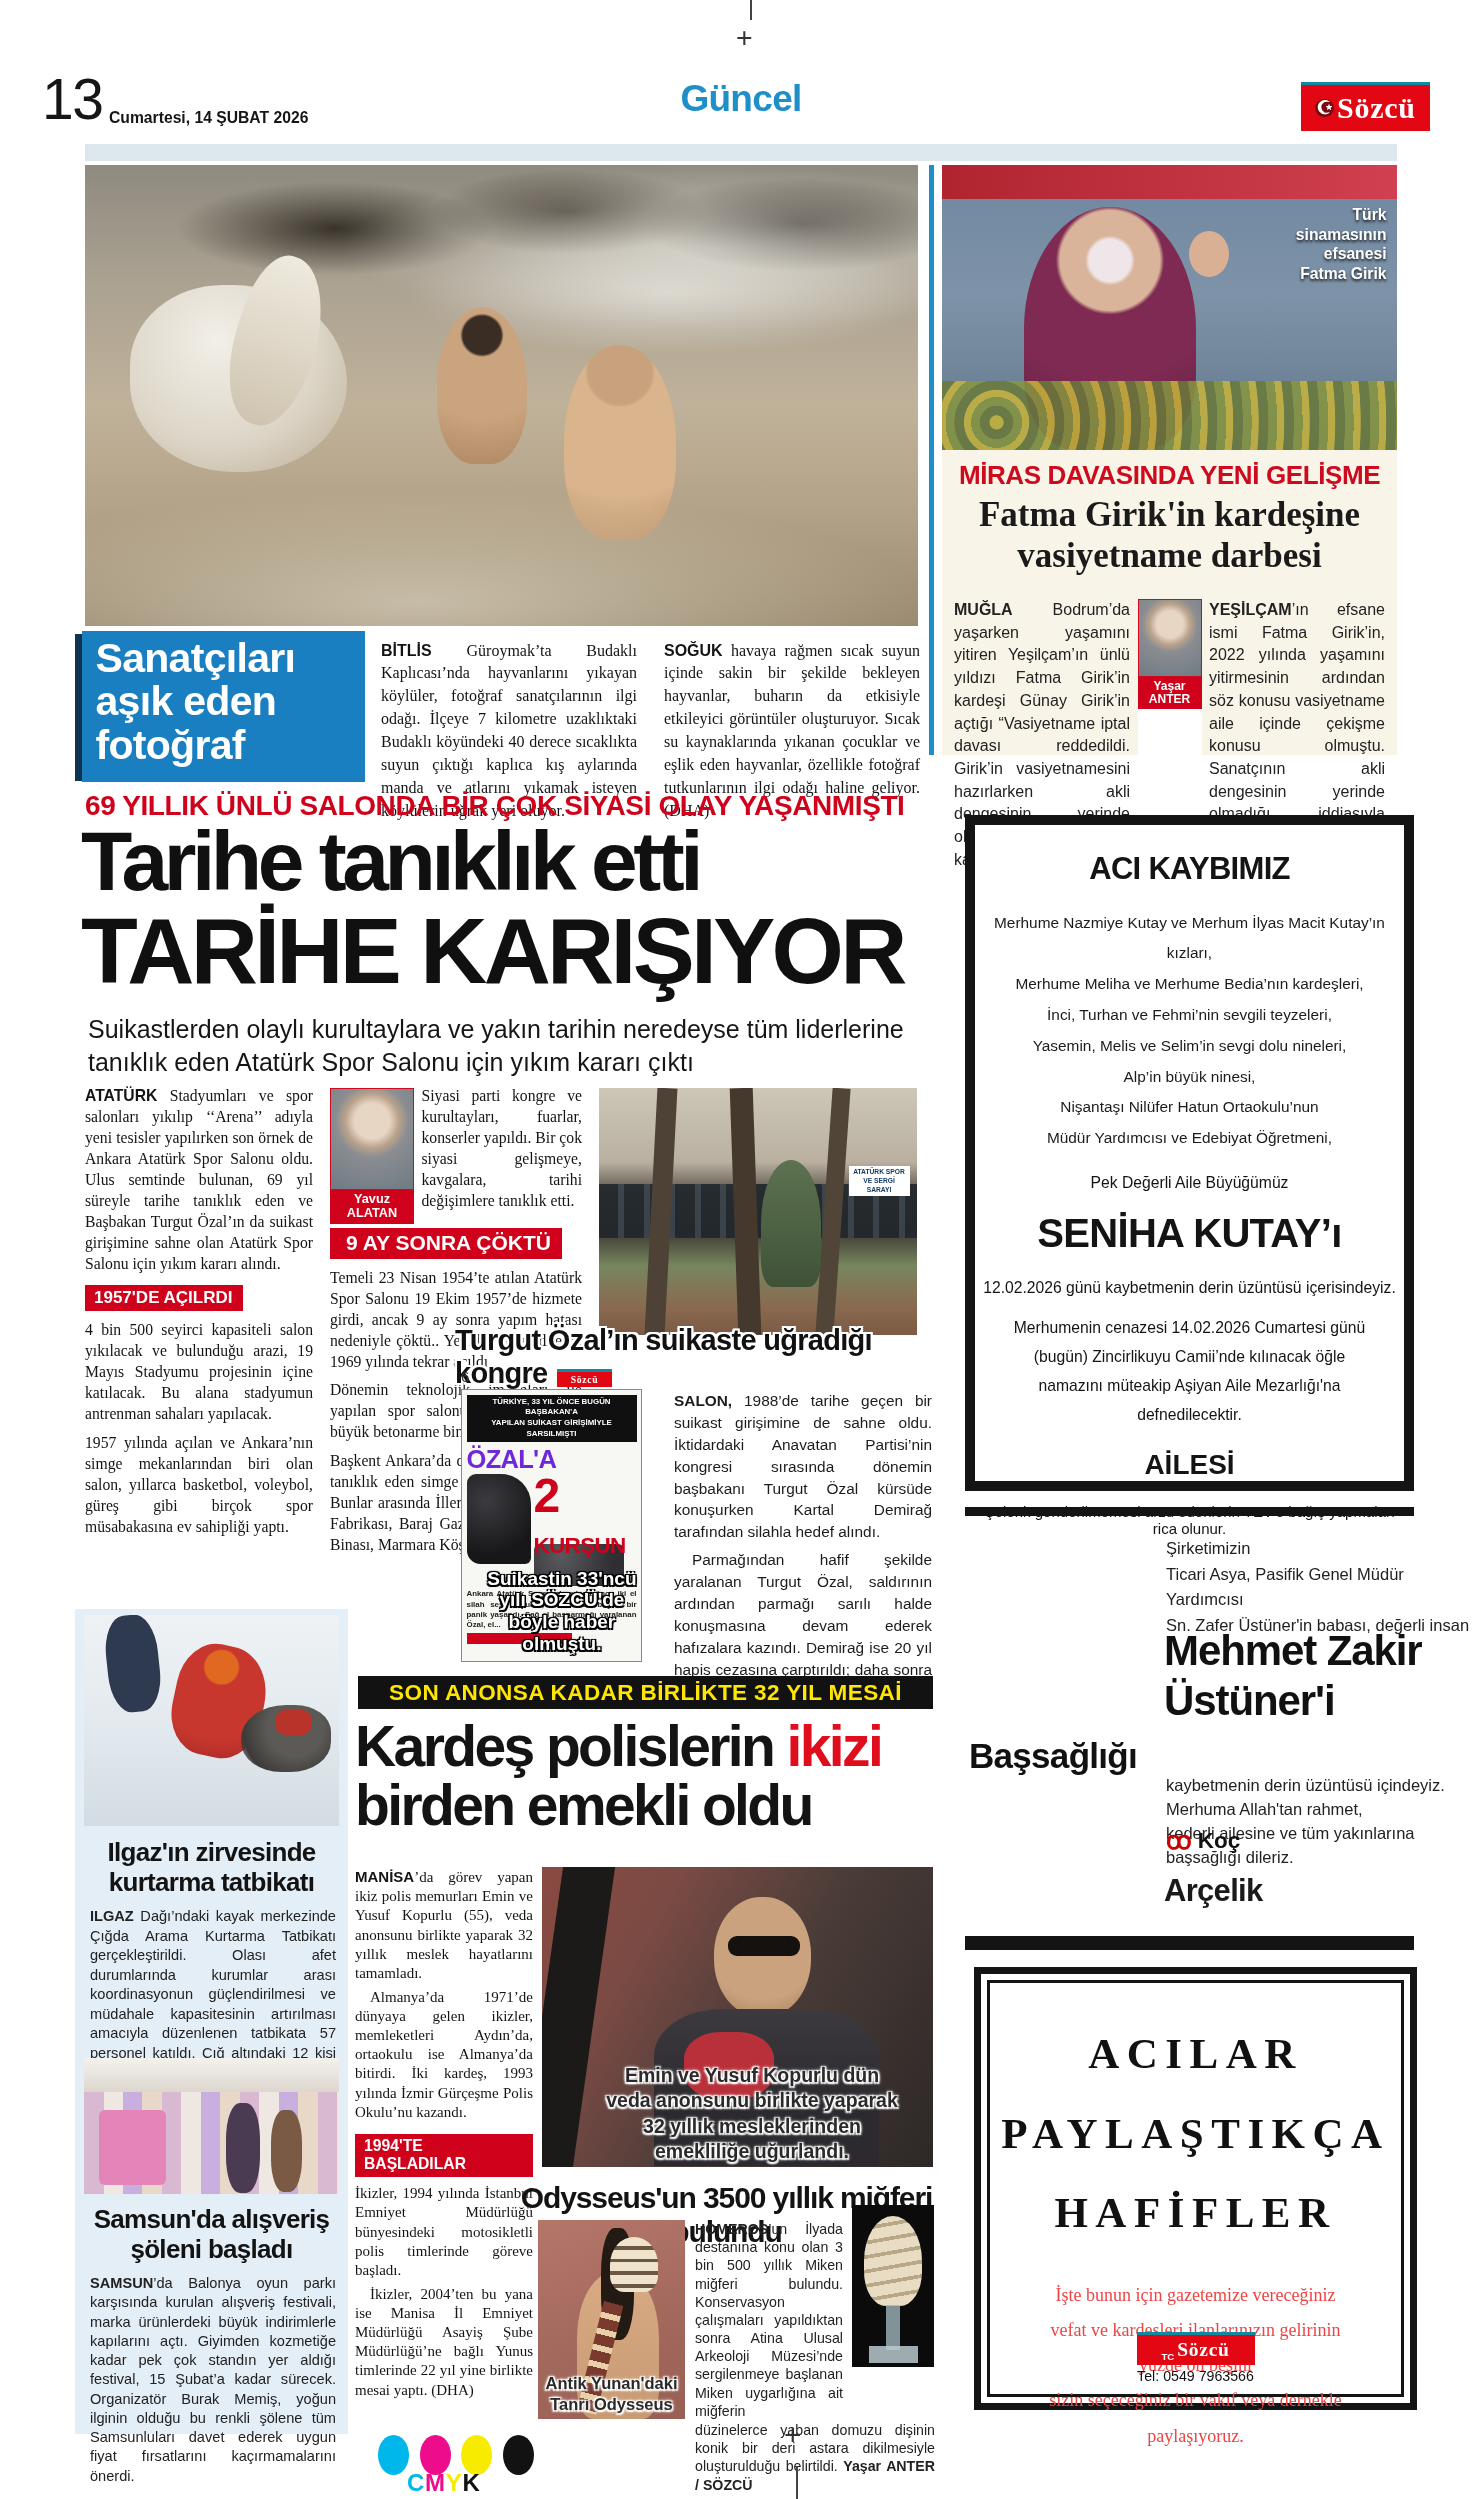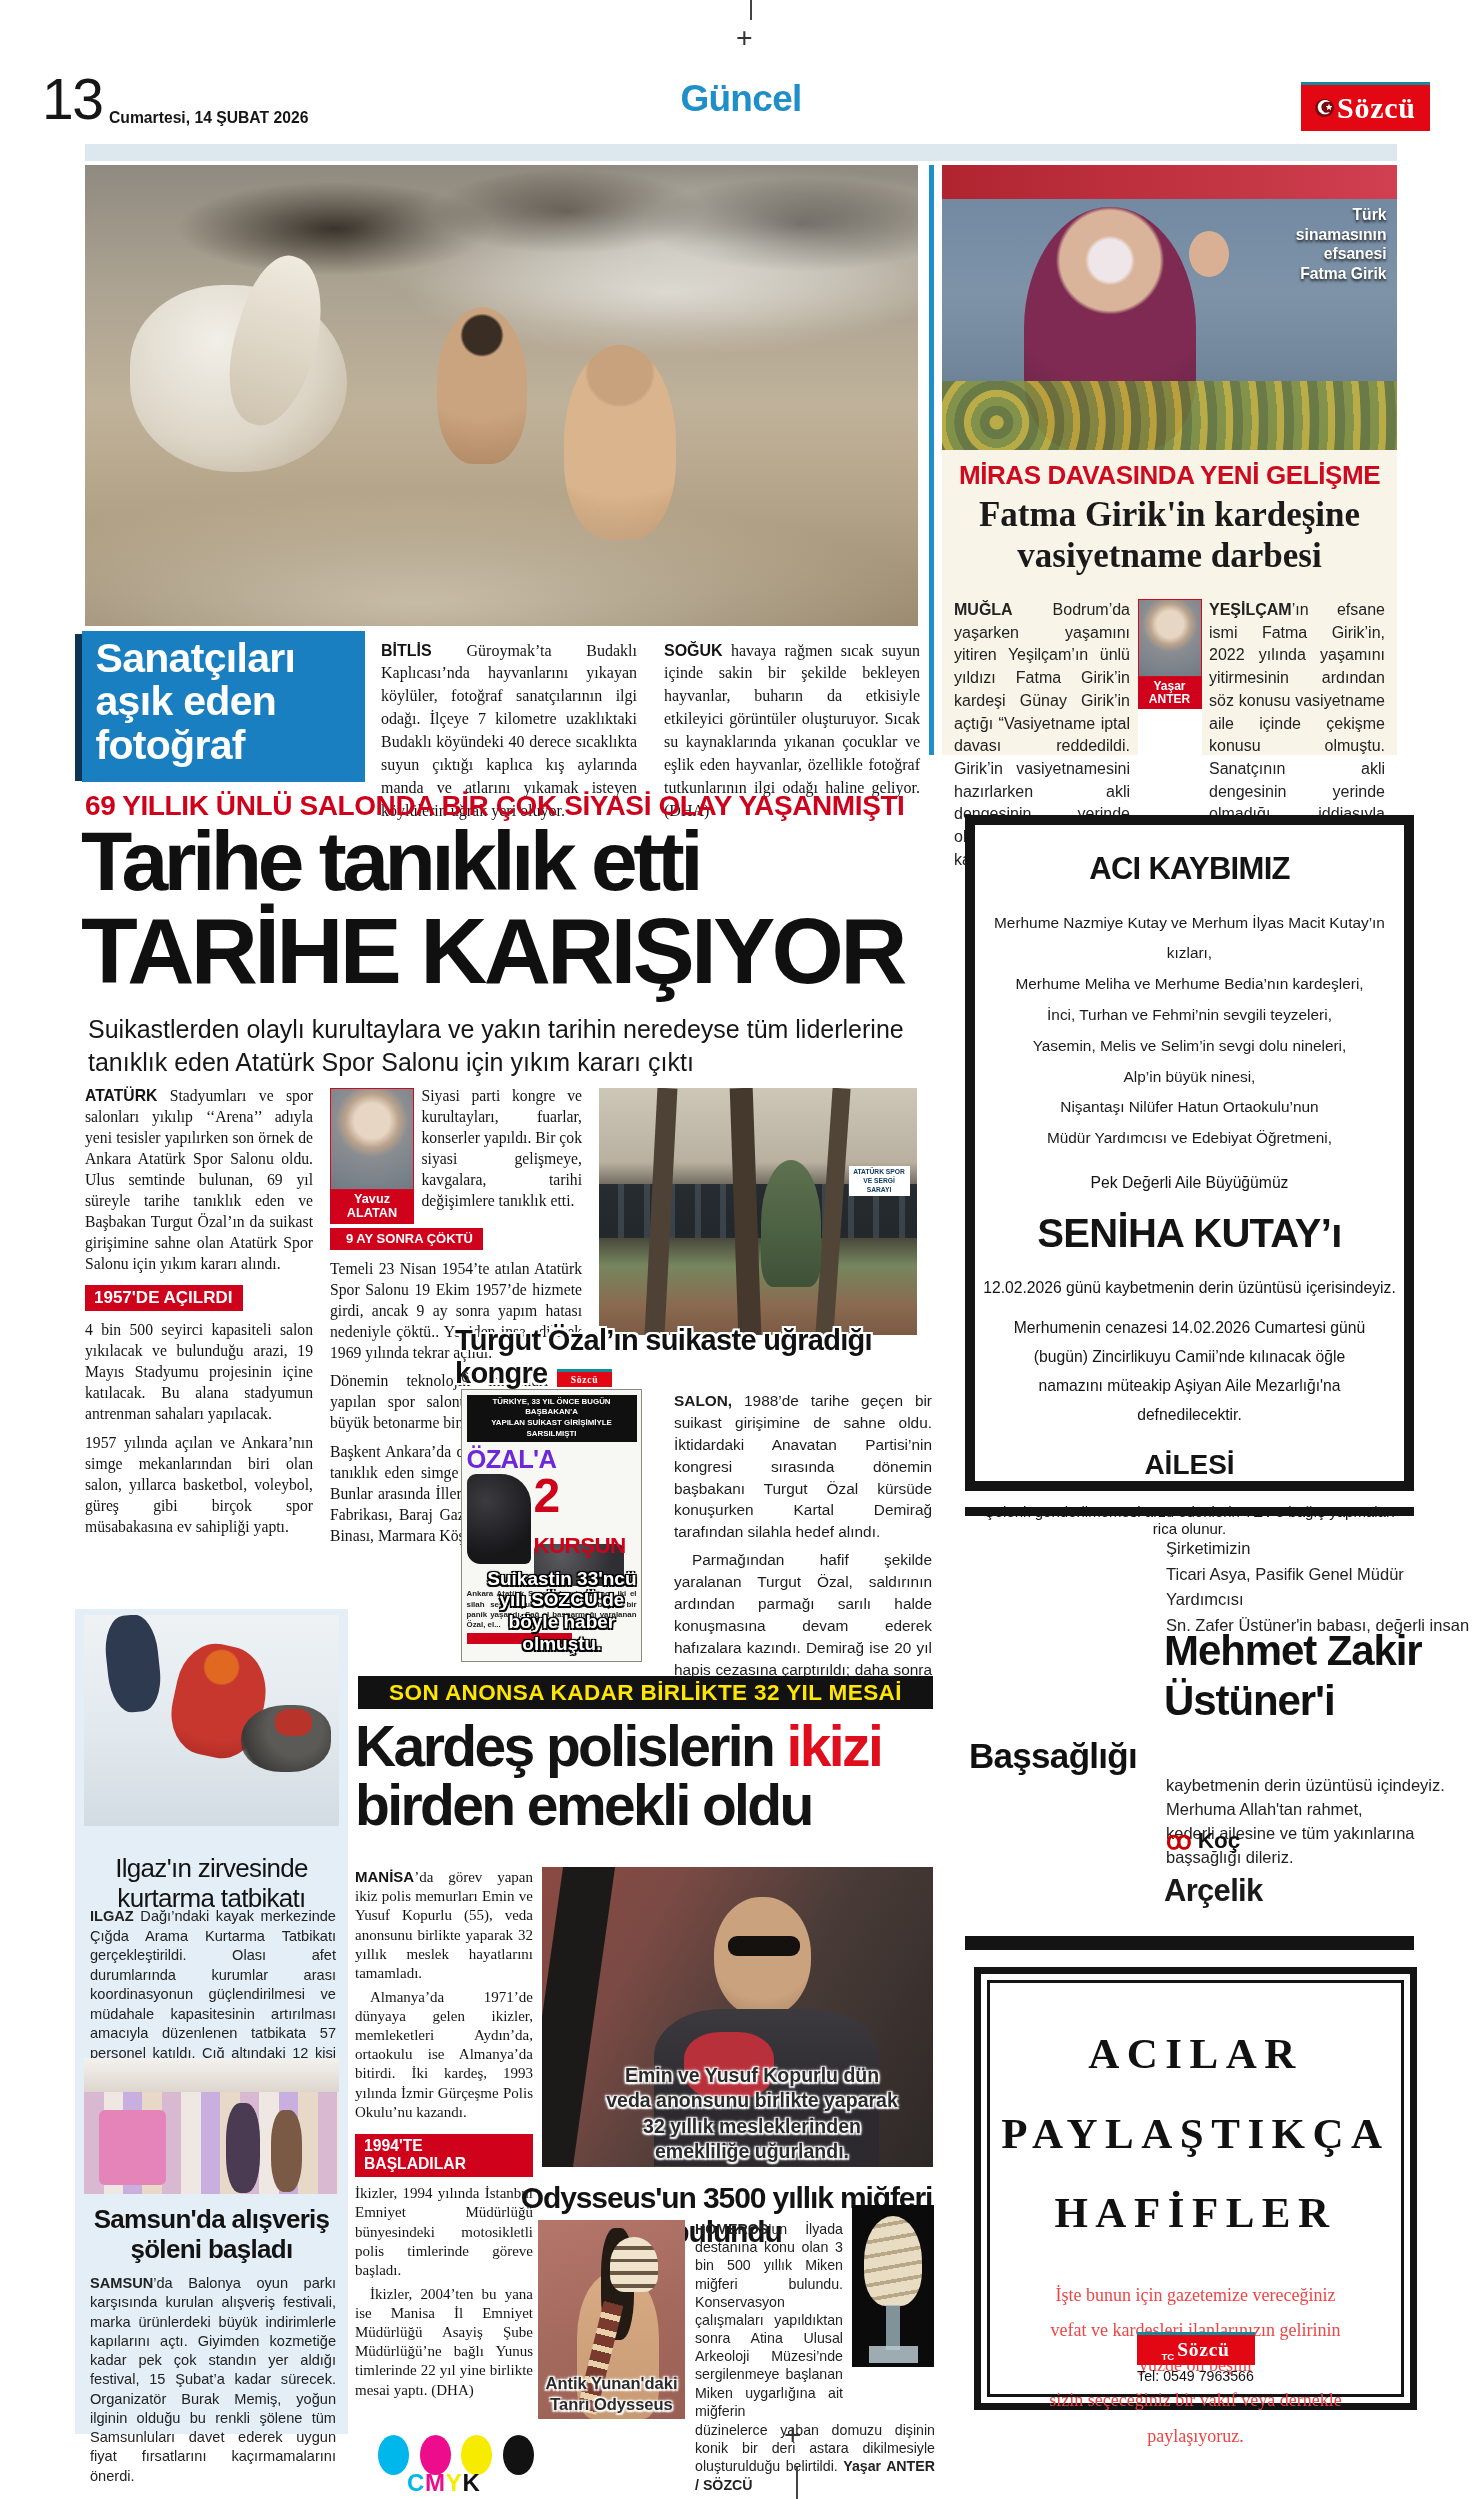--- a/index.html
+++ b/index.html
@@ -127,21 +127,21 @@
 
   <div class="abs" style="left:330px;top:1085px;width:252px;">
     <div class="byline" style="float:left;width:84px;margin:3px 7.5px 4.5px 0;">
       <div class="face" style="width:84px;height:102px;border:1.5px solid #cf0a1e;box-sizing:border-box;"></div>
       <div class="tag" style="width:84px;padding:3px 0;font-size:12.7px;">
         <div>Yavuz</div>
           <div>ALATAN</div>
       </div>
     </div>
     <p class="serif just" style="margin:0;font-size:15.7px;line-height:1.34;">Siyasi parti kongre ve kurultayları, fuarlar, konserler yapıldı. Bir çok siyasi gelişmeye, kavgalara, tarihi değişimlere tanıklık etti.</p>
-    <div style="clear:both;margin:10.5px 0 7.5px 0;"><span class="redsub" style="font-size:13px;padding-left:16px;">9 AY SONRA ÇÖKTÜ</span></div>
+    <div style="clear:both;margin:10.5px 0 7.5px 0;"><span class="redsub" style="font-size:21px;padding-left:16px;">9 AY SONRA ÇÖKTÜ</span></div>
     <p class="serif just" style="margin:0 0 7.5px 0;font-size:15.7px;line-height:1.34;">Temeli 23 Nisan 1954’te atılan Atatürk  Spor Salonu 19 Ekim 1957’de hizmete girdi, ancak 9 ay sonra yapım hatası nedeniyle çöktü.. Yeniden inşa edilerek 1969 yılında tekrar açıldı.</p>
     <p class="serif just" style="margin:0 0 7.5px 0;font-size:15.7px;line-height:1.34;">Dönemin teknolojik imkânları ile yapılan spor salonu Türkiye’nin ilk büyük betonarme binasıydı.</p>
     <p class="serif just" style="margin:0;font-size:15.7px;line-height:1.34;">Başkent Ankara’da daha önce de tarihe tanıklık eden simge binalar yakılmıştı. Bunlar arasında İller Bankası Havagazı Fabrikası, Baraj Gazinosu, Su Süzgeci Binası, Marmara Köşkü bulunuyor.</p>
   </div>
 
   <div class="photo" style="left:599px;top:1088px;width:318px;height:247px;
               background:linear-gradient(180deg,#cdc7b8 0%,#b9b0a0 30%,#5c564c 42%,#3e3a34 58%,#76865e 72%,#8a6a50 88%,#7c5a44 100%);">
     <div class="deco" style="left:0;top:96px;width:100%;height:54px;background:repeating-linear-gradient(90deg,#20262c 0 19.5px,#39434c 19.5px 25.5px);opacity:.9;"></div>
     <div class="deco" style="left:52px;top:0;width:19.5px;height:100%;background:#4e4236;transform:rotate(3deg);"></div>
     <div class="deco" style="left:135px;top:0;width:22.5px;height:100%;background:#45392e;transform:rotate(-2deg);"></div>
@@ -263,21 +263,21 @@
 
   <div class="photo" style="left:84px;top:1615px;width:255px;height:211px;
               background:linear-gradient(180deg,#eef2f5 0%,#e2e9ee 55%,#d2dce2 100%);">
     <div class="deco" style="left:90px;top:30px;width:90px;height:112px;border-radius:40% 45% 40% 40%;
                 background:radial-gradient(circle at 45% 20%,#e06820 0 16%,#c8372e 18% 70%,#a82a24 100%);transform:rotate(12deg);"></div>
     <div class="deco" style="left:157px;top:90px;width:90px;height:67px;border-radius:50% 40% 45% 45%;
                 background:radial-gradient(circle at 60% 35%,#5c5a56 0 40%,#3c3a38 75%,rgba(60,58,54,0) 100%);"></div>
     <div class="deco" style="left:191px;top:94px;width:37px;height:27px;border-radius:40%;background:#b8332a;"></div>
     <div class="deco" style="left:22.5px;top:0;width:52px;height:97px;border-radius:40%;background:#2e3a50;transform:rotate(-6deg);"></div>
   </div>
-  <div class="abs" style="left:84px;top:1837px;width:255px;text-align:center;font-size:26px;font-weight:400;letter-spacing:-0.7px;line-height:1.16;color:#131313;margin-top:16px;">
+  <div class="abs" style="left:84px;top:1837px;width:255px;text-align:center;font-size:26px;font-weight:700;letter-spacing:-0.7px;line-height:1.16;color:#131313;">
     <div>Ilgaz'ın zirvesinde</div>
     <div>kurtarma tatbikatı</div>
   </div>
   <p class="abs just" style="left:90px;top:1907px;width:246px;margin:0;font-size:14.6px;line-height:1.34;color:#222;"><span class="lead">ILGAZ</span><span> Dağı’ndaki kayak merkezinde Çığda Arama Kurtarma Tatbikatı gerçekleştirildi. Olası afet durumlarında kurumlar arası koordinasyonun güçlendirilmesi ve müdahale kapasitesinin artırılması amacıyla düzenlenen tatbikata 57 personel katıldı. Çığ altındaki 12 kişi tatbikatta köpekler yardımıyla kurtarıldı. (AA)</span></p>
 
   <div class="photo" style="left:84px;top:2058px;width:255px;height:136px;
               background:repeating-linear-gradient(90deg,#d9b8d2 0 19.5px,#efe8e2 19.5px 39px,#c9aee0 39px 58px,#e8d8c8 58px 78px);">
     <div class="deco" style="left:0;top:0;width:100%;height:34px;background:linear-gradient(180deg,#f4f2ee,#ddd6ce);"></div>
     <div class="deco" style="left:15px;top:52px;width:67px;height:75px;background:#e484b8;border-radius:6px;"></div>
     <div class="deco" style="left:142px;top:45px;width:34px;height:90px;background:#4a3a52;border-radius:40%;"></div>

